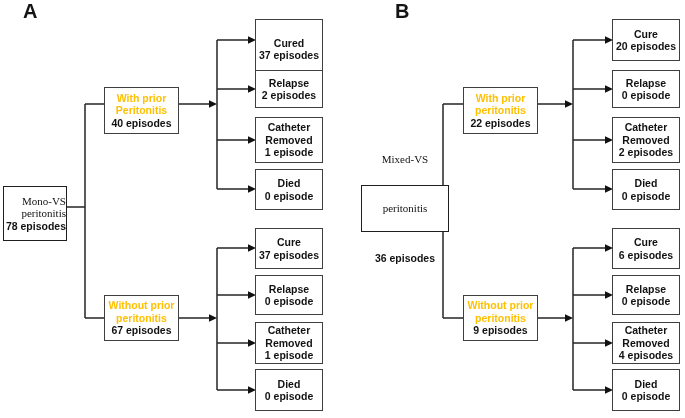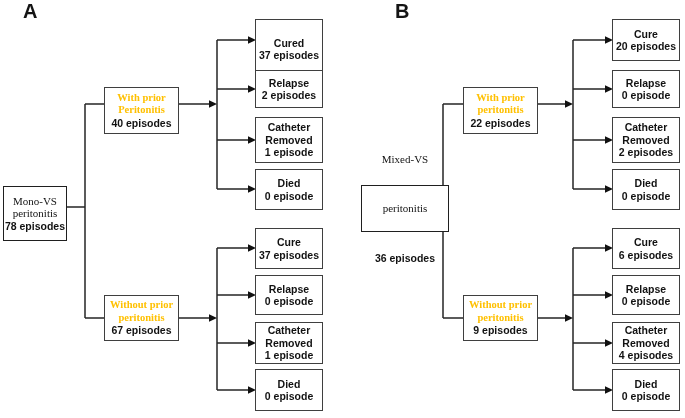--- a/index.html
+++ b/index.html
@@ -14,21 +14,21 @@
   }
   .node {
     position:absolute; box-sizing:border-box; background:#fff;
     border:1.5px solid #3f3f3f;
     display:flex; flex-direction:column; justify-content:center; align-items:center;
     text-align:center; font-size:10.5px; line-height:12.5px; font-weight:600; color:#121212;
   }
   .node.root { border-color:#1f1f1f; }
   .root .name { font-family:"Liberation Serif", serif; font-weight:500; font-size:11px; }
   .ln { white-space:nowrap; }
-  .accent { color:var(--accent,#FFC000);font-family:Liberation Serif, serif; }
+  .accent { color:var(--accent,#FFC000); }
 </style>
 </head>
 <body>
 
 <div class="stage">
 
   <svg class="wires" viewBox="0 0 685 418" xmlns="http://www.w3.org/2000/svg">
 
     <path d="M67 207 H85 M85 104 V318 M85 104 H104 M85 318 H104
              M179 104 H210 M179 318 H210
@@ -49,21 +49,21 @@
     <path d="M573 104 l-8 -3.8 l0 7.6 Z M573 318 l-8 -3.8 l0 7.6 Z
              M613 40 l-8 -3.8 l0 7.6 Z M613 89 l-8 -3.8 l0 7.6 Z
              M613 140 l-8 -3.8 l0 7.6 Z M613 189 l-8 -3.8 l0 7.6 Z
              M613 248 l-8 -3.8 l0 7.6 Z M613 295 l-8 -3.8 l0 7.6 Z
              M613 343 l-8 -3.8 l0 7.6 Z M613 390 l-8 -3.8 l0 7.6 Z" fill="#111111" stroke="none"></path>
   </svg>
 
   <div class="panel-label" style="left:23px;">A</div>
   <div class="panel-label" style="left:395px;">B</div>
 
-  <div class="node root" style="left:3px;top:186px;width:64px;height:55px;">
+  <div class="node root" style="left:3px;top:186px;width:64px;height:55px;align-items:flex-end;">
     <div class="ln name">Mono-VS</div>
     <div class="ln name">peritonitis</div>
     <div class="ln">78 episodes</div>
   </div>
 
   <div class="node branch" style="left:104px;top:87px;width:75px;height:47px;">
     <div class="ln accent">With prior</div>
     <div class="ln accent">Peritonitis</div>
     <div class="ln">40 episodes</div>
   </div>

